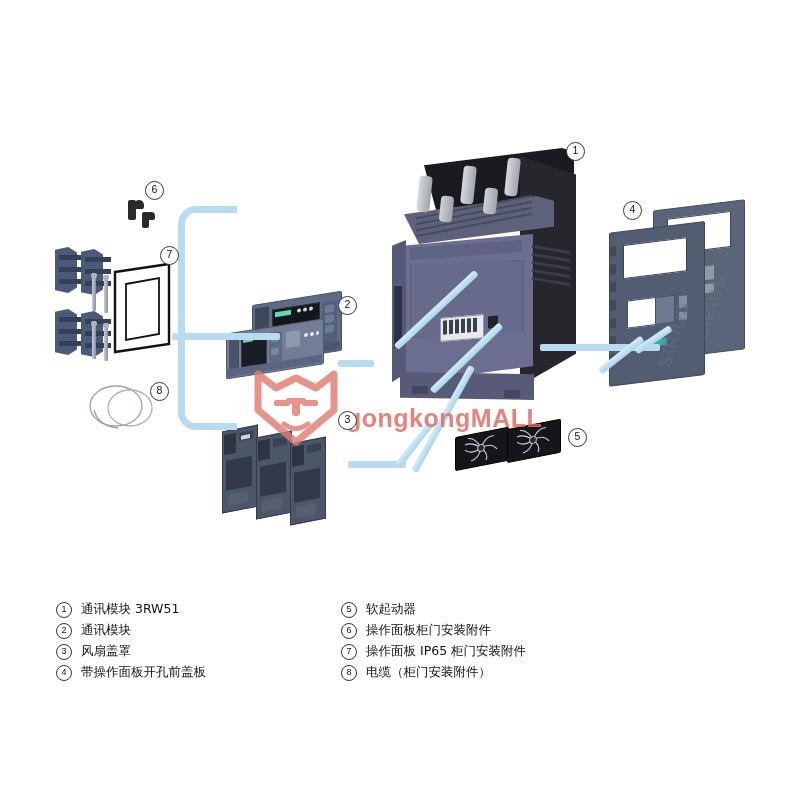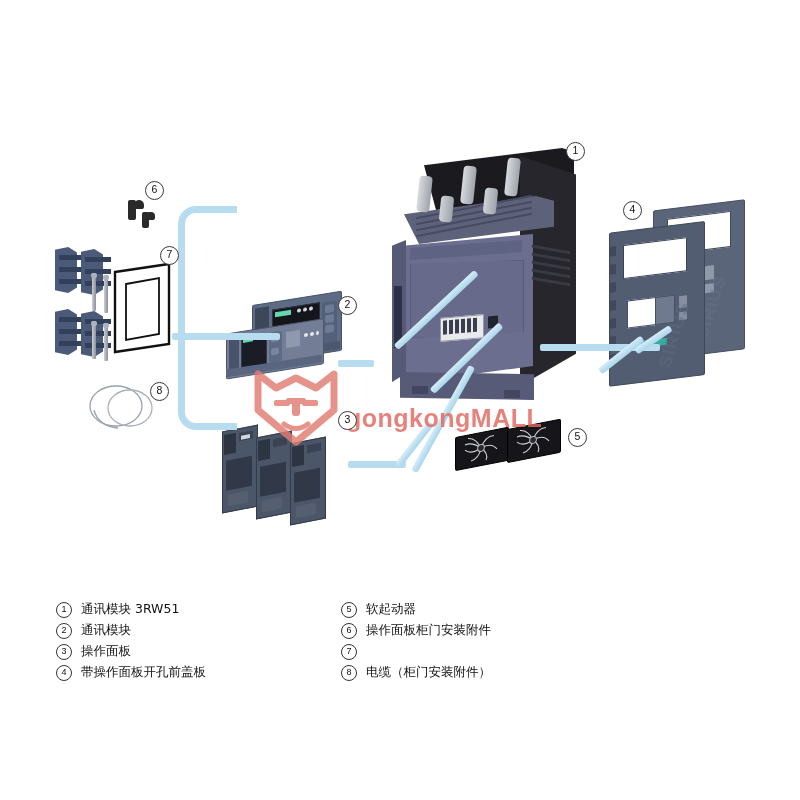--- a/index.html
+++ b/index.html
@@ -343,38 +343,39 @@
       <div class="legend-row">
         <span class="legend-num">1</span>
         <span class="legend-label">通讯模块 3RW51</span>
       </div>
       <div class="legend-row">
         <span class="legend-num">2</span>
         <span class="legend-label">通讯模块</span>
       </div>
       <div class="legend-row">
         <span class="legend-num">3</span>
-        <span class="legend-label">操作面板</span>
+        <span class="legend-label">风扇盖罩</span>
       </div>
       <div class="legend-row">
         <span class="legend-num">4</span>
         <span class="legend-label">带操作面板开孔前盖板</span>
       </div>
     </div>
     <div class="legend-col right">
       <div class="legend-row">
         <span class="legend-num">5</span>
         <span class="legend-label">软起动器</span>
       </div>
       <div class="legend-row">
         <span class="legend-num">6</span>
         <span class="legend-label">操作面板柜门安装附件</span>
       </div>
       <div class="legend-row">
         <span class="legend-num">7</span>
+        <span class="legend-label">操作面板 IP65 柜门安装附件</span>
       </div>
       <div class="legend-row">
         <span class="legend-num">8</span>
         <span class="legend-label">电缆（柜门安装附件）</span>
       </div>
     </div>
   </div>
 
 </div>
 

